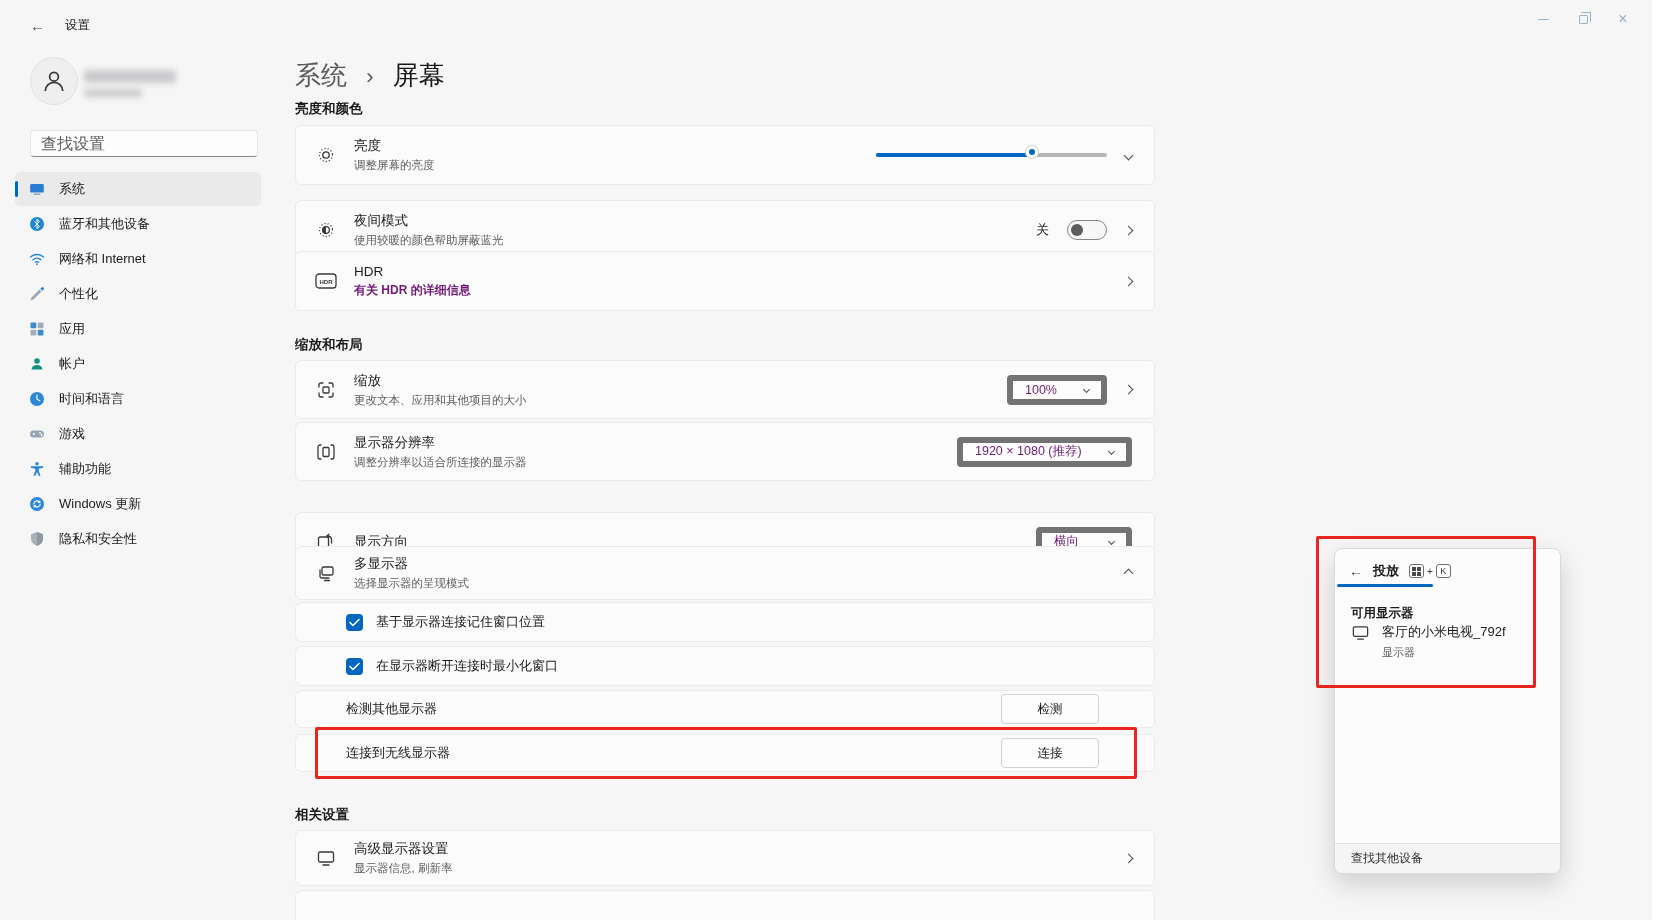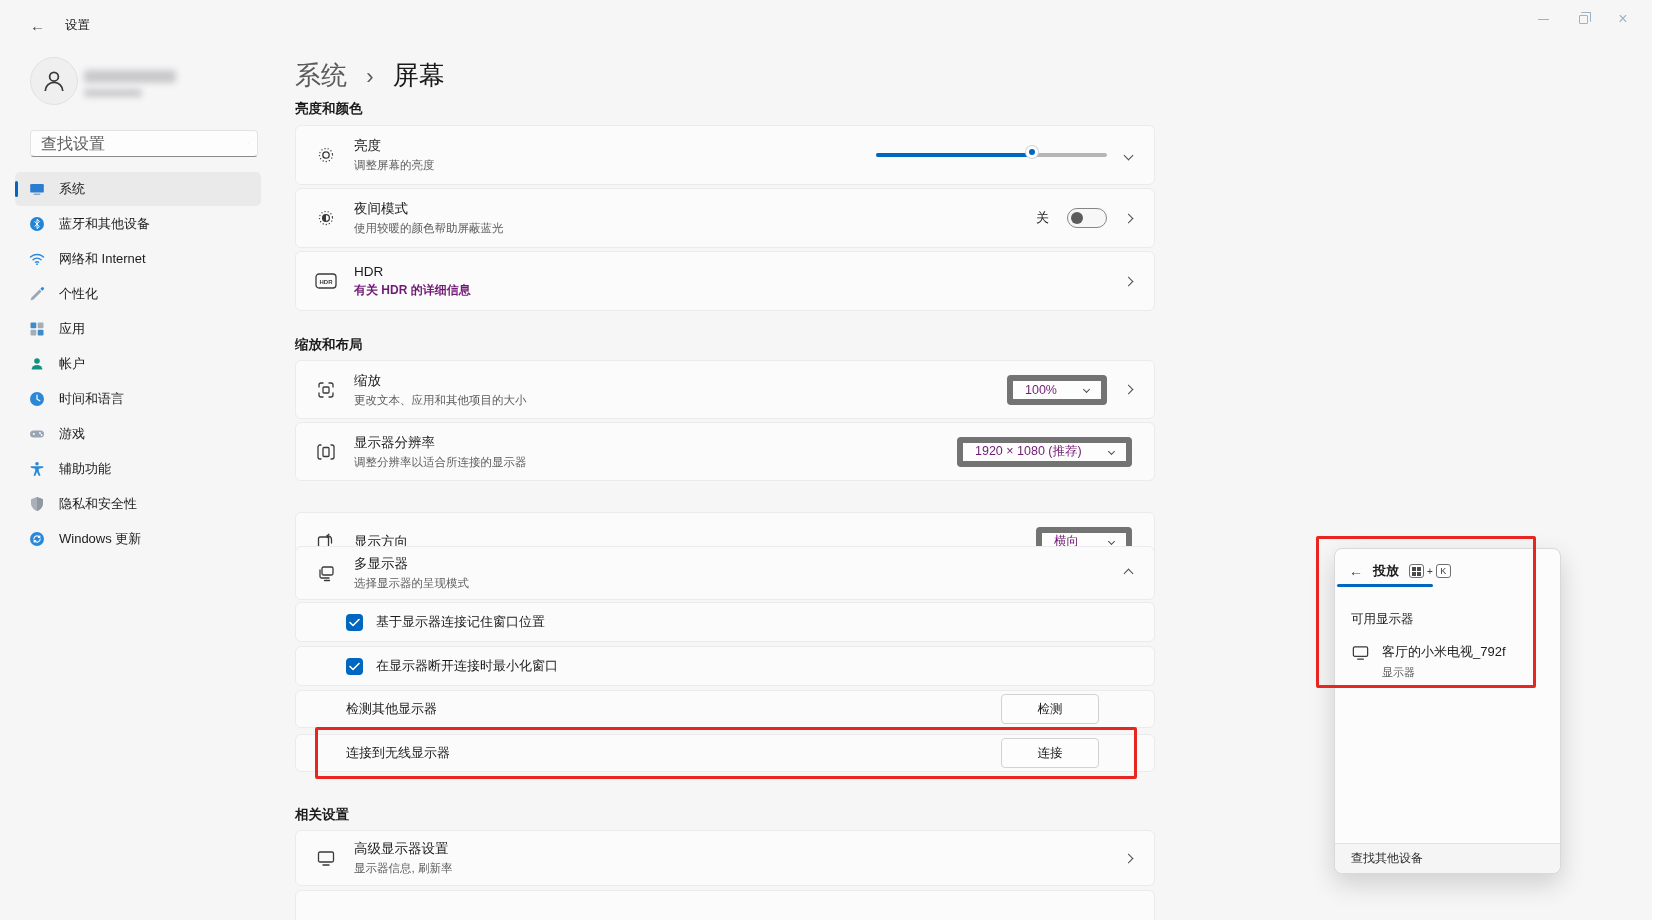--- a/index.html
+++ b/index.html
@@ -75,22 +75,22 @@
   .flyout { position:absolute; left:1334px; top:548px; width:227px; height:326px; background:#fcfcfd; border:1px solid #d9d9da; border-radius:8px; box-shadow:0 10px 26px rgba(0,0,0,.16); z-index:20; }
   .fly-head { display:flex; align-items:center; gap:10px; padding:13px 14px 0 14px; }
   .fly-back { font-size:14px; color:#3c3c3c; }
   .fly-title { font-size:13px; font-weight:bold; }
   .keycombo { display:flex; align-items:center; gap:3px; }
   .key { height:14px; min-width:15px; border:1px solid #6f6f6f; border-radius:3px; display:flex; align-items:center; justify-content:center; font-size:9px; color:#3a3a3a; padding:0 2px; background:#fff; }
   .winlogo { display:grid; grid-template-columns:4px 4px; grid-template-rows:4px 4px; gap:1px; }
   .winlogo span { background:#4a4a4a; }
   .plus { font-size:10px; color:#3a3a3a; }
   .fly-progress { position:absolute; left:2px; top:35px; width:96px; height:3px; border-radius:2px; background:#0067c0; }
-  .fly-section { position:absolute; left:16px; top:62px; font-size:12.5px; font-weight:normal; }
-  .fly-device { position:absolute; left:16px; top:74px; display:flex; gap:12px; align-items:flex-start; cursor:default;margin-top:20px; }
+  .fly-section { position:absolute; left:16px; top:56px; font-size:12.5px; font-weight:bold; }
+  .fly-device { position:absolute; left:16px; top:74px; display:flex; gap:12px; align-items:flex-start; cursor:default; }
   .fd-name { font-size:13px; color:#1b1b1b; }
   .fd-type { font-size:11px; color:#5d5d5d; margin-top:4px; }
   .fly-footer { position:absolute; left:0; right:0; bottom:0; height:30px; background:#f5f5f6; border-top:1px solid #e3e3e4; border-radius:0 0 8px 8px; display:flex; align-items:center; padding-left:16px; font-size:12px; color:#2b2b2b; cursor:pointer; }
 </style>
 </head>
 <body>
 
 <div class="screen">
 
   <div class="titlebar">
@@ -208,35 +208,35 @@
           <svg width="16" height="16" viewBox="0 0 16 16" fill="#2b88d8">
             <circle cx="8" cy="2.8" r="1.8"></circle>
             <path d="M1.8 5.2h12.4v1.6l-4.4.9v2.2l1.7 4.6-1.6.6L8 11l-1.9 4.1-1.6-.6 1.7-4.6V7.7l-4.4-.9z"></path>
           </svg>
         </span>
       <span>辅助功能</span>
     </div>
     <div class="nav-item">
       <span class="nav-ic">
           <svg width="16" height="16" viewBox="0 0 16 16">
-            <path d="M8 1l6 2.2v4.1c0 3.6-2.4 6.3-6 7.7-3.6-1.4-6-4.1-6-7.7V3.2z" fill="#a8b0ba"></path>
-            <path d="M8 1l6 2.2v4.1c0 3.6-2.4 6.3-6 7.7z" fill="#8f98a3"></path>
-          </svg>
-        </span>
-      <span>隐私和安全性</span>
-    </div>
-    <div class="nav-item">
-      <span class="nav-ic">
-          <svg width="16" height="16" viewBox="0 0 16 16">
             <circle cx="8" cy="8" r="7" fill="#2b88d8"></circle>
             <path d="M4.8 8a3.2 3.2 0 0 1 5.8-1.8M11.2 8a3.2 3.2 0 0 1-5.8 1.8" stroke="#fff" stroke-width="1.1" fill="none" stroke-linecap="round"></path>
             <path d="M10.8 4.5v1.9H8.9M5.2 11.5V9.6H7.1" stroke="#fff" stroke-width="1.1" fill="none"></path>
           </svg>
         </span>
       <span>Windows 更新</span>
+    </div>
+    <div class="nav-item">
+      <span class="nav-ic">
+          <svg width="16" height="16" viewBox="0 0 16 16">
+            <path d="M8 1l6 2.2v4.1c0 3.6-2.4 6.3-6 7.7-3.6-1.4-6-4.1-6-7.7V3.2z" fill="#a8b0ba"></path>
+            <path d="M8 1l6 2.2v4.1c0 3.6-2.4 6.3-6 7.7z" fill="#8f98a3"></path>
+          </svg>
+        </span>
+      <span>隐私和安全性</span>
     </div>
   </nav>
 
   <div class="breadcrumb">
     <span class="bc-parent">系统</span>
     <span class="bc-sep">›</span>
     <span class="bc-current">屏幕</span>
   </div>
 
   <div class="sec-header" style="top:100px">亮度和颜色</div>
@@ -256,21 +256,21 @@
       <div class="slider">
         <div class="slider-track">
           <div class="slider-fill" style="width: 69%;"></div>
           <div class="slider-thumb" style="left: calc(69% - 9px);"></div>
         </div>
       </div>
       <span class="chev down"></span>
     </div>
   </div>
 
-  <div class="card" style="top:188px;height:60px">
+  <div class="card" style="top:200px;height:60px">
     <span class="ricon">
         <svg width="20" height="20" viewBox="0 0 20 20">
           <circle cx="10" cy="10" r="3.4" fill="none" stroke="#3a3a3a" stroke-width="1.3"></circle>
           <path d="M10 6.6a3.4 3.4 0 0 0 0 6.8z" fill="#3a3a3a"></path>
           <circle cx="10" cy="10" r="6.5" fill="none" stroke="#3a3a3a" stroke-width="1.3" stroke-dasharray="0.1 3.1" stroke-linecap="round"></circle>
         </svg>
       </span>
     <div class="rtext">
       <div class="rtitle">夜间模式</div>
       <div class="rsub">使用较暖的颜色帮助屏蔽蓝光</div>

